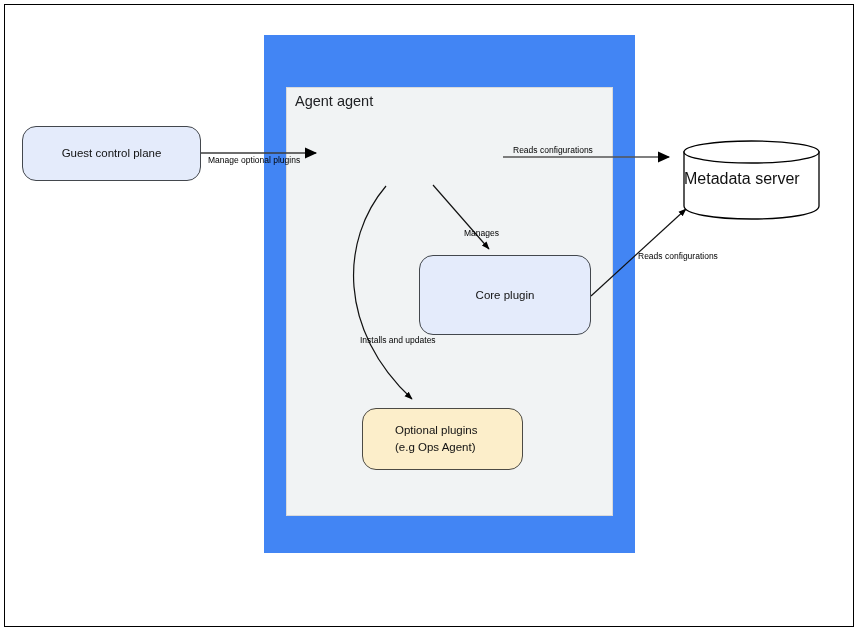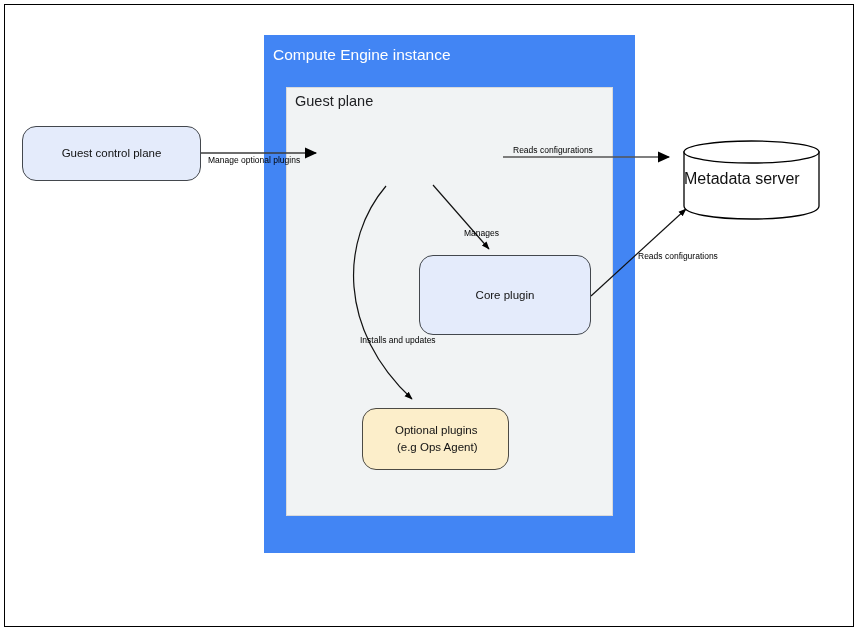--- a/index.html
+++ b/index.html
@@ -79,22 +79,22 @@
     font-size: 11.5px;
     color: #111111;
     line-height: 1.45;
   }
   .node.blue  { background: #e4ebfb; }
   .node.amber { background: #fceeca; border-color: #4c4a44; }
 
   .node-acp  { left: 22px;  top: 126px; width: 179px; height: 55px; }
   .node-gam  { left: 325px; top: 122px; width: 178px; height: 62px; }
   .node-core { left: 419px; top: 255px; width: 172px; height: 80px; }
-  .node-opt  { left: 362px; top: 408px; width: 147px; height: 62px;
-               justify-content: flex-start; text-align: right; }
+  .node-opt  { left: 362px; top: 408px; width: 161px; height: 62px;
+               justify-content: flex-start; text-align: left; }
   .node-opt .lines { padding-left: 32px; }
   .cyl-label {
     position: absolute;
     left: 684px;
     top: 170px;
     width: 156px;
     text-align: left;
     font-size: 16px;
     color: #111111;
   }
@@ -122,24 +122,23 @@
   }
 </style>
 </head>
 <body>
 
 <div id="canvas">
 
   <div class="page-frame"></div>
 
   <div class="vm-box"></div>
-  <div class="vm-title">Compute Engine instance</div>
 
   <div class="agent-box"></div>
-  <div class="agent-title">Guest plane</div>
+  <div class="agent-title">Agent agent</div>
 
   <svg class="edges" viewBox="0 0 862 635">
     <defs>
       <marker id="arrowFilled" viewBox="0 0 12 12" refX="10.5" refY="6" markerWidth="8" markerHeight="8" orient="auto-start-reverse">
         <path d="M 0 0.8 L 11.5 6 L 0 11.2 z" fill="#000000"></path>
       </marker>
       <marker id="arrowThin" viewBox="0 0 12 12" refX="10.5" refY="6" markerWidth="7" markerHeight="7" orient="auto-start-reverse">
         <path d="M 0 1.6 L 11.5 6 L 0 10.4 z" fill="#000000"></path>
       </marker>
     </defs>

